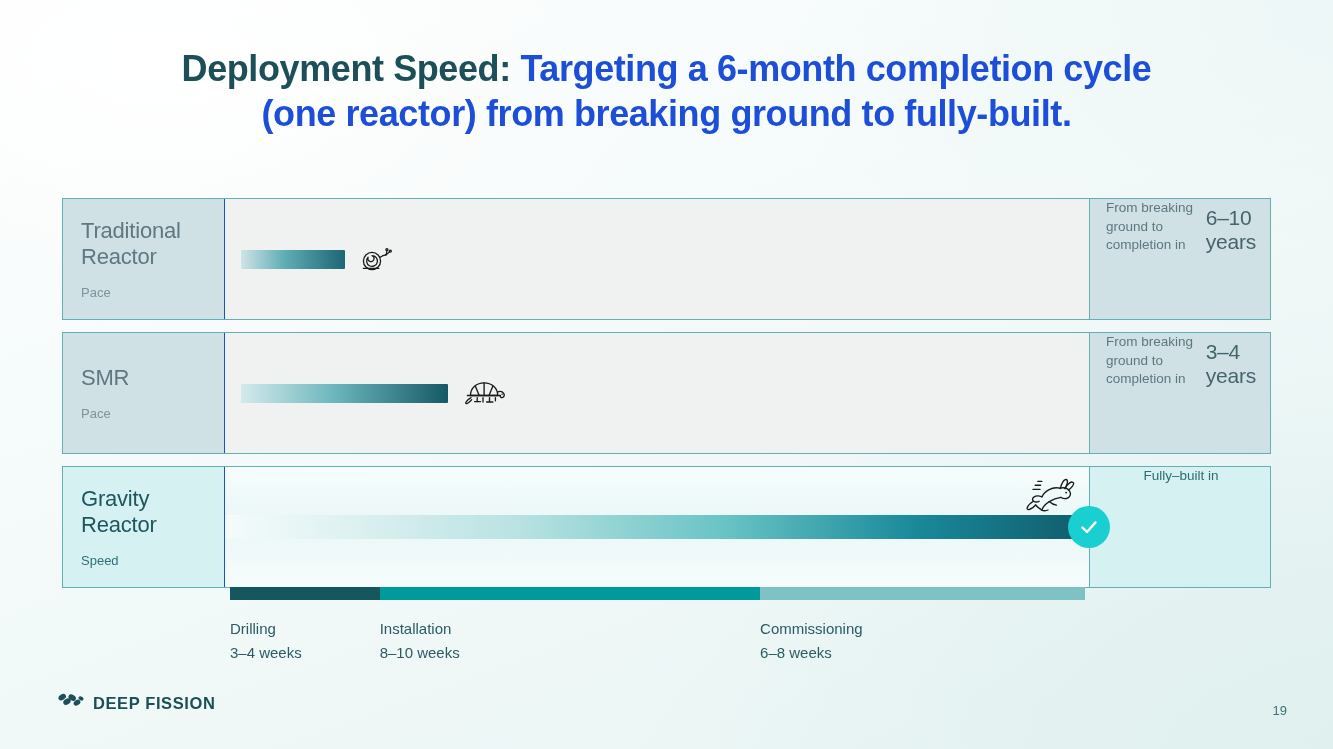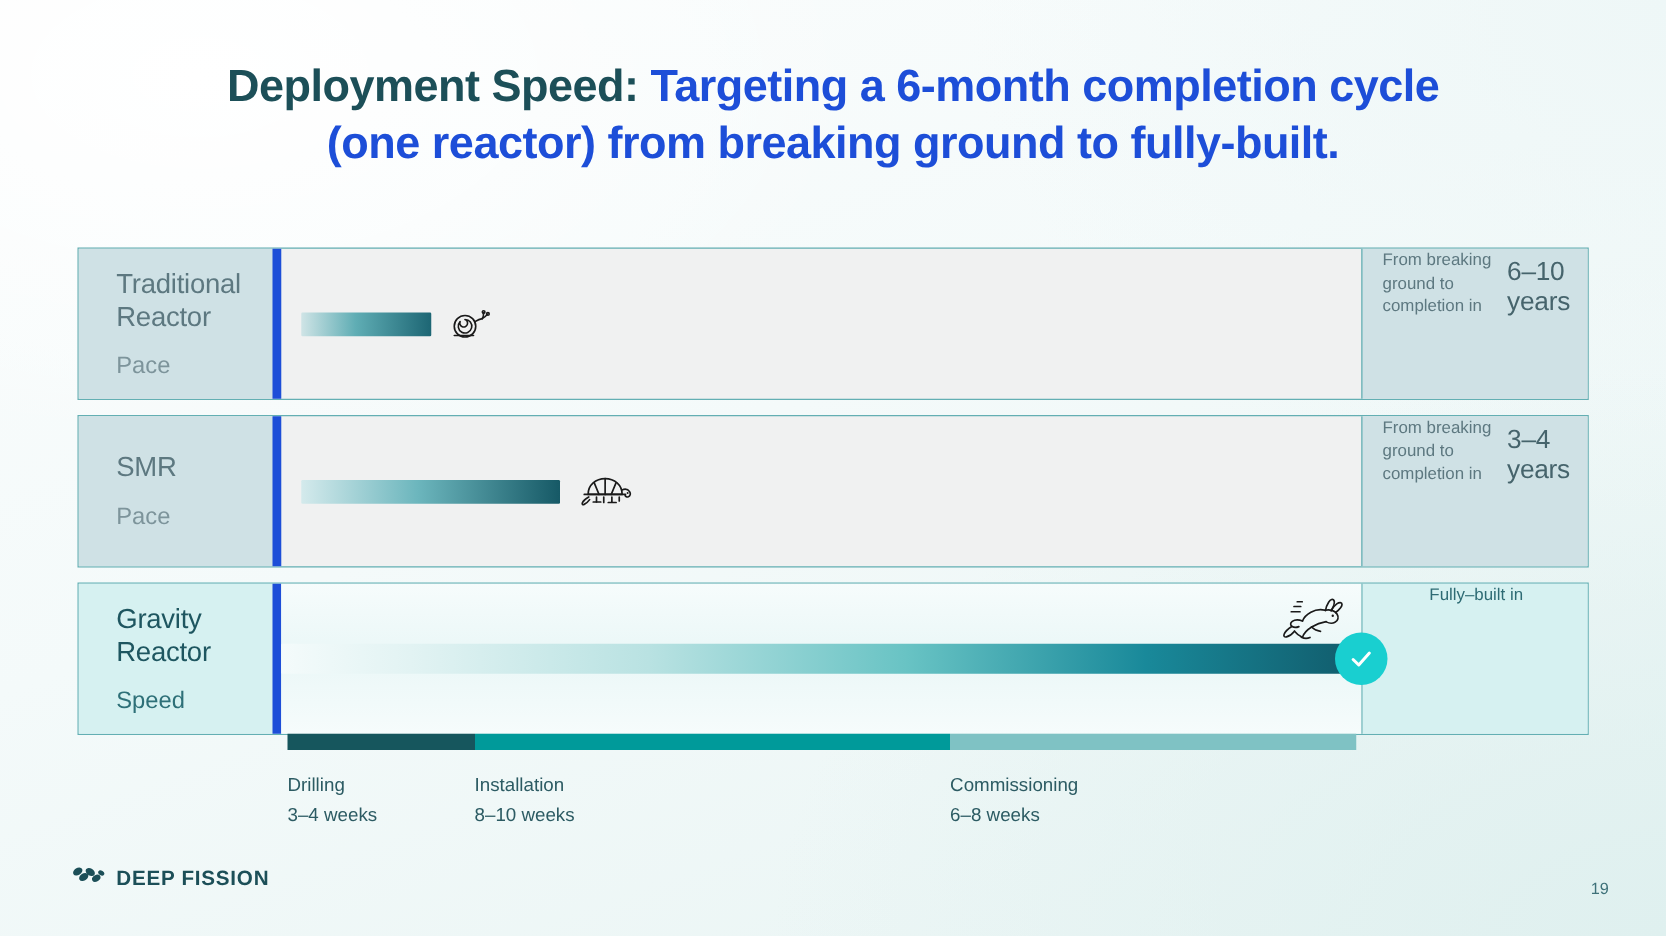--- a/index.html
+++ b/index.html
@@ -54,38 +54,38 @@
     background: #f0f1f1;
     overflow: visible;
   }
   .row-1, .row-2 { height: 122px; }
   .row-3 { height: 122px; background: #f2fafa; }
 
   .row-label {
     width: 162px;
     flex: 0 0 162px;
     background: #cfe1e5;
-    border-right: 7px solid #1d4ed8;
+    border-right: 1px solid #1d4ed8;
     box-sizing: border-box;
     display: flex;
     flex-direction: column;
     justify-content: center;
-    padding-left: 30px;
+    padding-left: 18px;
   }
   .row-3 .row-label { background: #d6f1f1; }
   .row-label .main {
     font-size: 22px;
     font-weight: 400;
     color: #5d7880;
     line-height: 1.2;
     letter-spacing: -0.2px;
   }
   .row-3 .row-label .main { color: #1e5660; }
   .row-label .sub {
-    font-size: 19px;
+    font-size: 13px;
     color: #7d949b;
     margin-top: 15px;
   }
   .row-3 .row-label .sub { color: #2e7078; }
 
   
   .row-track {
     flex: 1 1 auto;
     position: relative;
     display: flex;

